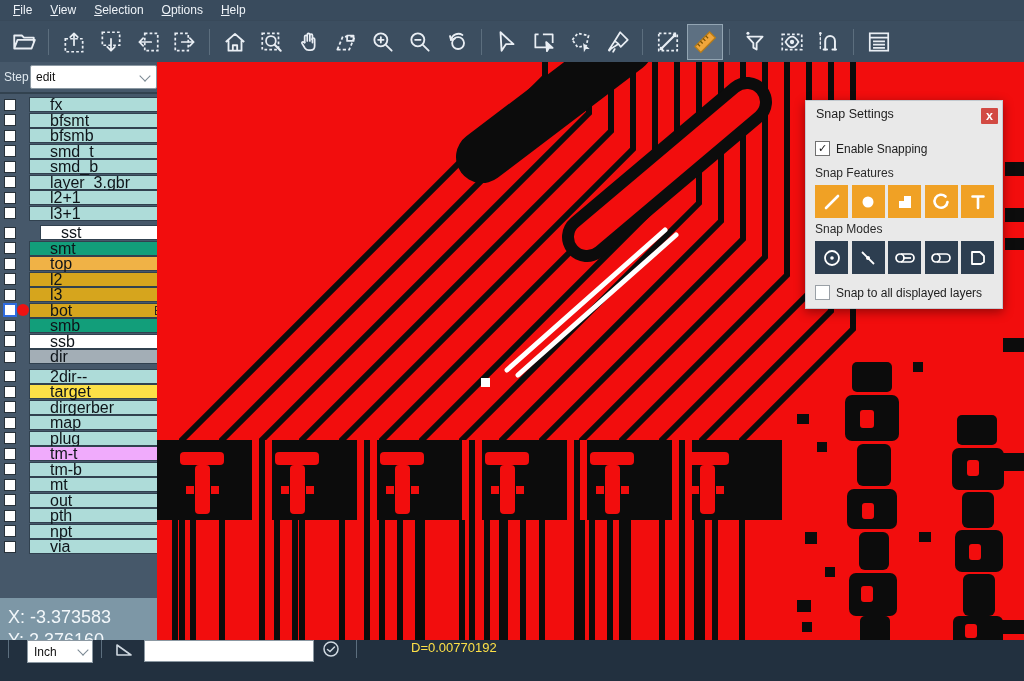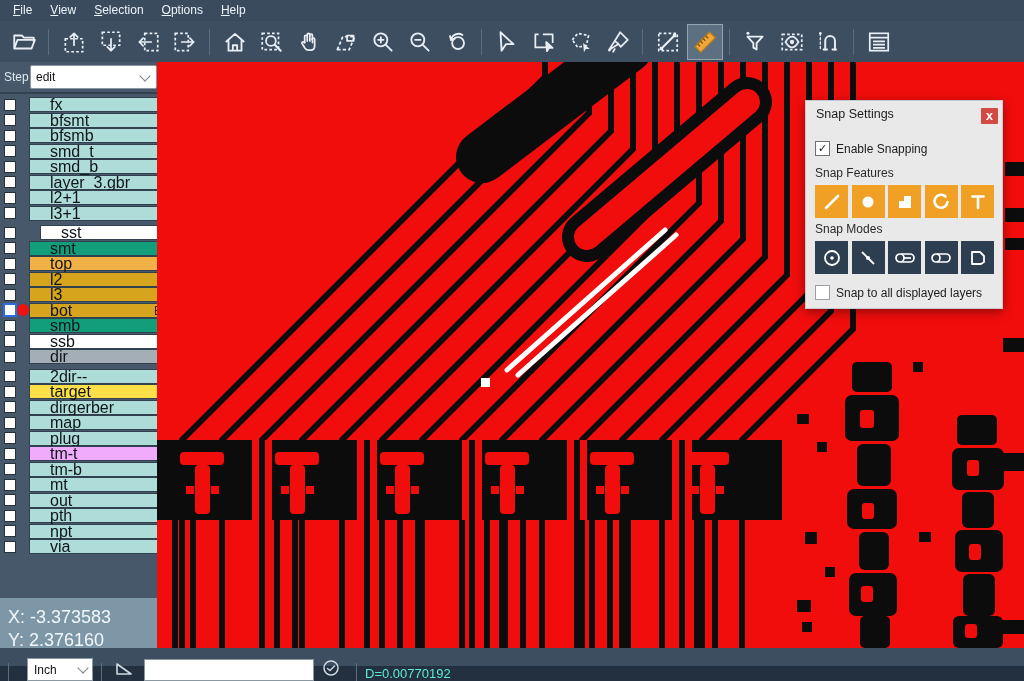--- a/index.html
+++ b/index.html
@@ -52,31 +52,31 @@
       text-align:center;color:#111;margin-right:6px;flex:none;}
   .ck.un{border:1px solid #9aa0a6;color:transparent;}
   .seclabel{margin:4px 0 5px 0;color:#2a2a2a;}
   .btnrow{display:flex;}
   .snapbtn{width:33px;height:33px;margin-right:3.5px;display:flex;align-items:center;justify-content:center;flex:none;}
   .snapbtn.orange{background:#f0a125;}
   .snapbtn.navy{background:#2d3e50;}
   .closebtn{margin-top:7px;height:23px;background:#e2e2e2;border:1px solid #9aa0a6;
             display:flex;align-items:center;justify-content:center;font-size:13px;color:#222;}
   
-  .bottombar{position:absolute;left:0;bottom:0;width:1024px;height:15px;background:#22303f;
-             display:flex;align-items:flex-end;}
+  .bottombar{position:absolute;left:0;bottom:0;width:1024px;height:41px;background:#22303f;
+             display:flex;align-items:flex-start;}
   .bsep{width:1px;height:18px;background:#5c6e7e;margin:0 8px;flex:none;}
   .unitsel{width:58px;height:21px;background:#fff;border:1px solid #8b98a2;display:flex;align-items:center;
            justify-content:space-between;font-size:12px;color:#111;padding-left:6px;margin-left:10px;}
   .unitsel .chev{margin-right:5px;}
   .angleicon{margin:0 4px;}
   .cmdinput{width:160px;height:20px;border:1px solid #8b98a2;background:#fff;font-size:12px;
             padding:0 4px;margin-left:6px;}
   .circbtn{margin:0 8px;}
-  .dtext{color:#5eead4;font-size:13px;}
+  .dtext{color:#fde047;font-size:13px;margin-left:46px;}
 </style>
 </head>
 <body>
 
 <div class="menubar">
   <span class="menu-item">File</span>
   <span class="menu-item">View</span>
   <span class="menu-item">Selection</span>
   <span class="menu-item">Options</span>
   <span class="menu-item">Help</span>

